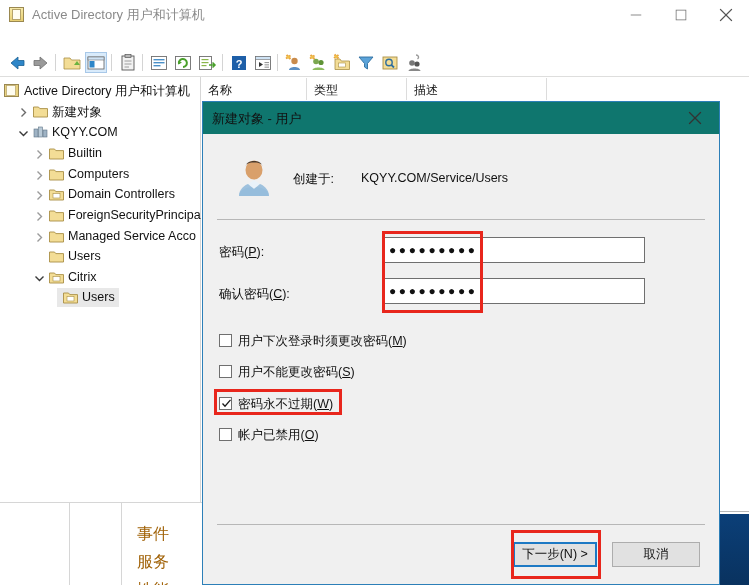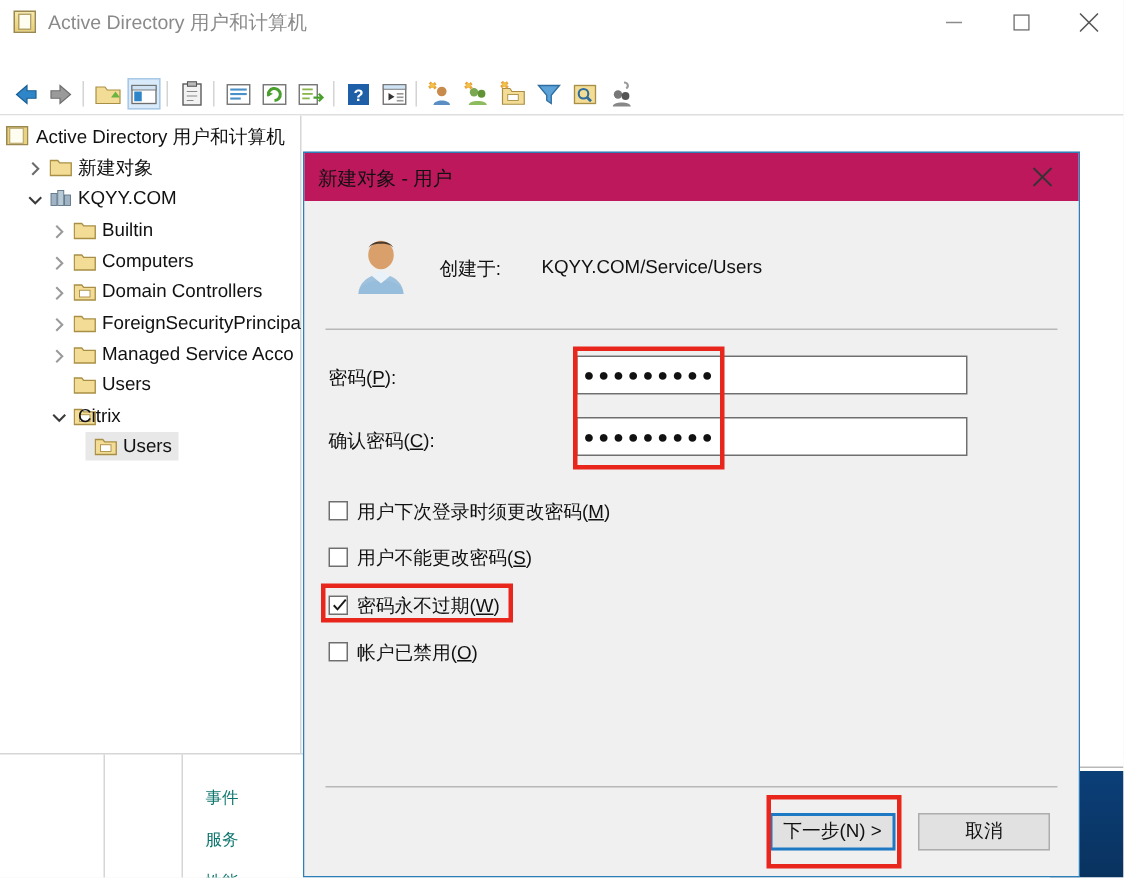--- a/index.html
+++ b/index.html
@@ -53,29 +53,29 @@
   #tree-sel{position:absolute;background:#e8e8e8;height:19px;}
 
   
   #tree-hsb{position:absolute;left:0;top:481px;width:200px;height:20px;background:#f0f0f0;border-top:1px solid #e2e2e2;}
   #tree-hsb .arrow{position:absolute;top:0;width:17px;height:20px;}
   #tree-hsb .thumb{position:absolute;left:19px;top:3px;width:110px;height:14px;background:#cdcdcd;}
 
   
   #bottom-strip{position:absolute;left:0;top:502px;width:749px;height:83px;background:#ffffff;border-top:1px solid #d6d6d6;box-sizing:border-box;}
   .bs-vline{position:absolute;top:0;width:1px;height:83px;background:#d6d6d6;}
-  .bs-text{position:absolute;font-size:11px;color:#0f766e;white-space:nowrap;}
+  .bs-text{position:absolute;font-size:16px;color:#a16207;white-space:nowrap;}
   #bs-blue{position:absolute;left:700px;top:514px;width:49px;height:71px;background:linear-gradient(#0b3f78,#09325f);}
   #bs-white-top{position:absolute;left:700px;top:502px;width:49px;height:12px;background:#ffffff;}
   #bs-grayline{position:absolute;left:703px;top:511px;width:46px;height:1px;background:#b9b9b9;}
 
   
   #dialog{position:absolute;left:202px;top:101px;width:518px;height:484px;
     background:#f0f0f0;border:1px solid #2c7fb8;box-sizing:border-box;}
-  #dlg-titlebar{position:absolute;left:0;top:0;width:516px;height:32px;background:#be185d;}
+  #dlg-titlebar{position:absolute;left:0;top:0;width:516px;height:32px;background:#0f766e;}
   #dlg-title{position:absolute;left:9px;top:8px;font-size:13px;color:#111;white-space:nowrap;}
   #dlg-close{position:absolute;right:4px;top:3px;width:40px;height:26px;cursor:default;}
   #dlg-close svg{position:absolute;left:50%;top:50%;transform:translate(-50%,-50%);}
   #dlg-body{position:absolute;left:0;top:32px;width:516px;height:450px;background:#f0f0f0;}
 
   #user-avatar{position:absolute;left:30px;top:22px;width:42px;height:42px;}
   #lbl-createdin{position:absolute;left:90px;top:37px;font-size:12.5px;color:#111;white-space:nowrap;}
   #val-createdin{position:absolute;left:158px;top:37px;font-size:12.5px;color:#111;white-space:nowrap;}
   .hr{position:absolute;left:14px;width:488px;height:1px;background:#b7b7b7;}
   #hr-top{top:85px;}
@@ -247,20 +247,32 @@
     <div class="tbico" style="left:404px">
       <svg width="20" height="20" viewBox="0 0 20 20">
           <circle cx="8" cy="10" r="2.8" fill="#777"></circle>
           <circle cx="13" cy="11" r="2.6" fill="#555"></circle>
           <path d="M4.5 18 C4.5 14.5 16.5 14.5 16.5 18 Z" fill="#888"></path>
           <path d="M12 2 C14.5 2 15.5 4.5 13.5 6" stroke="#999" stroke-width="1.4" fill="none"></path>
         </svg>
     </div>
   </div>
 
+  <div id="colhead">
+    <div class="colcell" style="left:0px;width:106px">
+        <span>名称</span>
+      </div>
+    <div class="colcell" style="left:106px;width:100px">
+        <span>类型</span>
+      </div>
+    <div class="colcell" style="left:206px;width:140px">
+        <span>描述</span>
+      </div>
+    <div class="colcell" style="left:346px;width:202px;border-right:none"></div>
+  </div>
 
   <div id="listpane"></div>
 
   <div id="treepane">
 
     <div id="tree-sel" style="left:57px;top:211px;width:62px"></div>
 
     <div class="tnode" style="left:4px;top:4px">
       <span class="folder">
         <svg width="15" height="13" viewBox="0 0 15 13">
@@ -386,21 +398,21 @@
         <svg width="11" height="11" viewBox="0 0 11 11">
             <path d="M1.5 3.5 L5.5 7.5 L9.5 3.5" fill="none" stroke="#3a3a3a" stroke-width="1.4"></path>
           </svg>
       </span>
       <span class="folder" style="left:45px">
         <svg width="15" height="13" viewBox="0 0 15 13">
             <path d="M0.5 2 H5.5 L6.8 3.6 H14.5 V12 H0.5 Z" fill="#f3dd96" stroke="#a98f45" stroke-width="0.9"></path>
             <rect x="4" y="5.5" width="7" height="4.5" fill="#fff" stroke="#a98f45" stroke-width="0.6"></rect>
           </svg>
       </span>
-      <span class="tlabel" style="left:48px">Citrix</span>
+      <span class="tlabel" style="left:64px">Citrix</span>
     </div>
 
     <div class="tnode" style="left:4px;top:211px">
       <span class="folder" style="left:59px">
         <svg width="15" height="13" viewBox="0 0 15 13">
             <path d="M0.5 2 H5.5 L6.8 3.6 H14.5 V12 H0.5 Z" fill="#f3dd96" stroke="#a98f45" stroke-width="0.9"></path>
             <rect x="4" y="5.5" width="7" height="4.5" fill="#fff" stroke="#a98f45" stroke-width="0.6"></rect>
           </svg>
       </span>
       <span class="tlabel" style="left:78px">Users</span>

